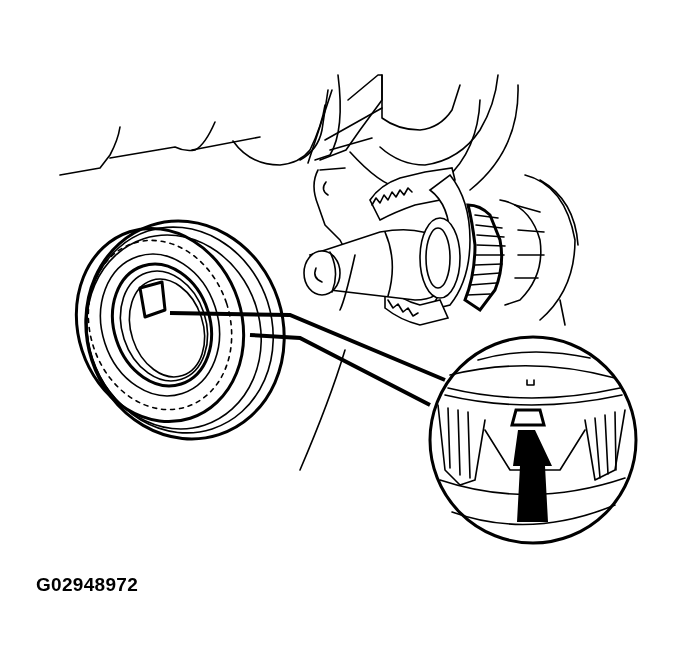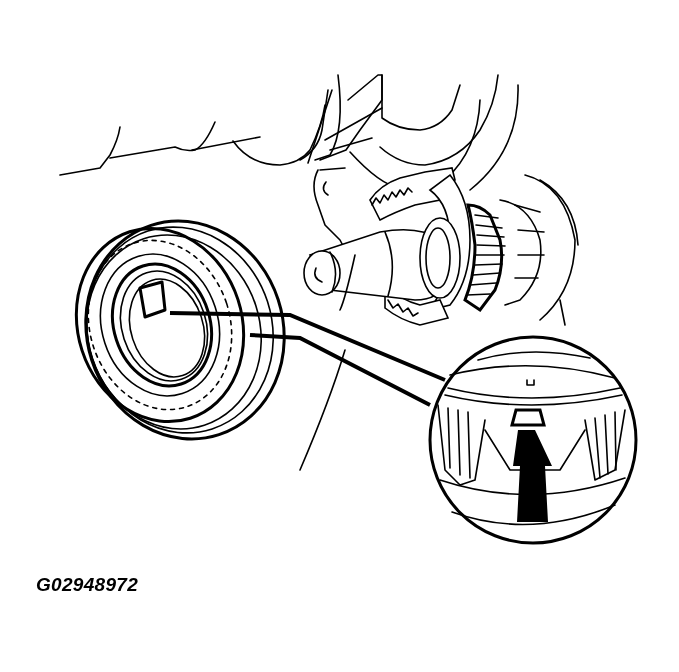--- a/index.html
+++ b/index.html
@@ -1,16 +1,16 @@
 <!DOCTYPE html>
 <html><head>
 <meta charset="utf-8">
 <style>
   html, body { margin: 0; padding: 0; background: #ffffff; }
-  #canvas { position: relative; width: 679px; height: 672px; background: #ffffff; overflow: hidden; font-style: italic; }
+  #canvas { position: relative; width: 679px; height: 672px; background: #ffffff; overflow: hidden; }
   svg { position: absolute; left: 0; top: 0; }
   .ln { fill: none; stroke: #000; stroke-width: 1.6; stroke-linecap: round; stroke-linejoin: round; }
   .th { fill: none; stroke: #000; stroke-width: 3; stroke-linecap: round; stroke-linejoin: round; }
   .fat { fill: none; stroke: #000; stroke-width: 4; }
   .wf { fill: #fff; stroke: #000; stroke-width: 1.6; }
   .wfb { fill: #fff; stroke: #000; stroke-width: 3; }
   .blk { fill: #000; }
   #figure-id {
     position: absolute; left: 36px; top: 574px;
     font-family: "Liberation Sans", sans-serif; font-weight: bold; font-size: 19px; color: #000;

